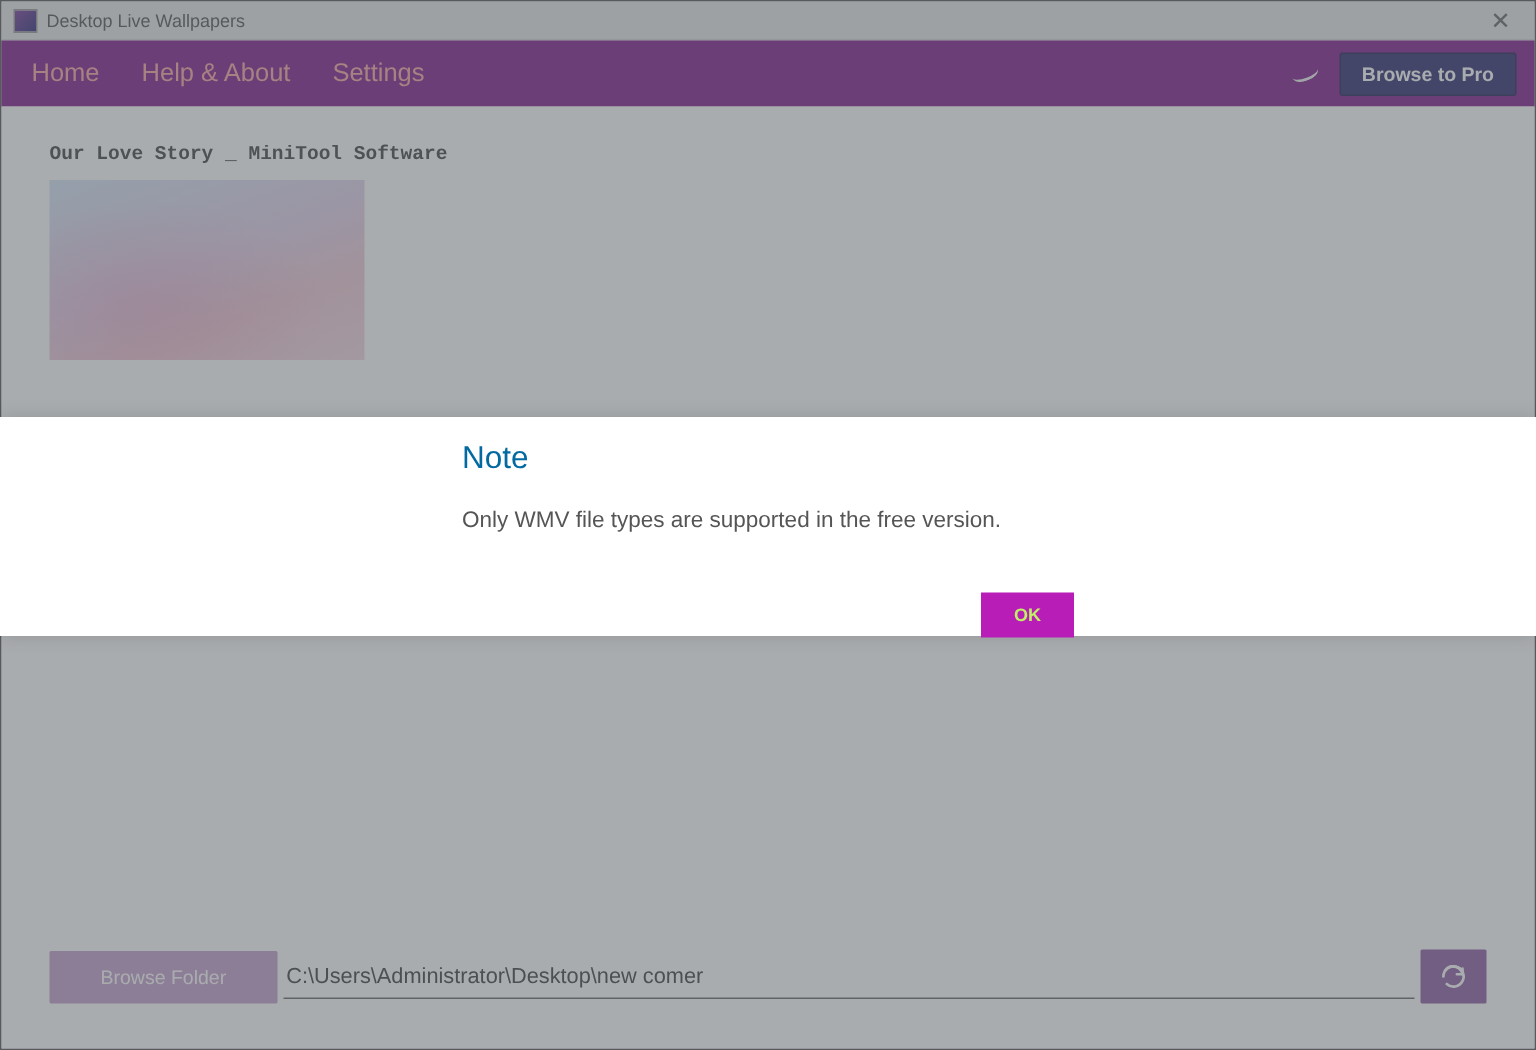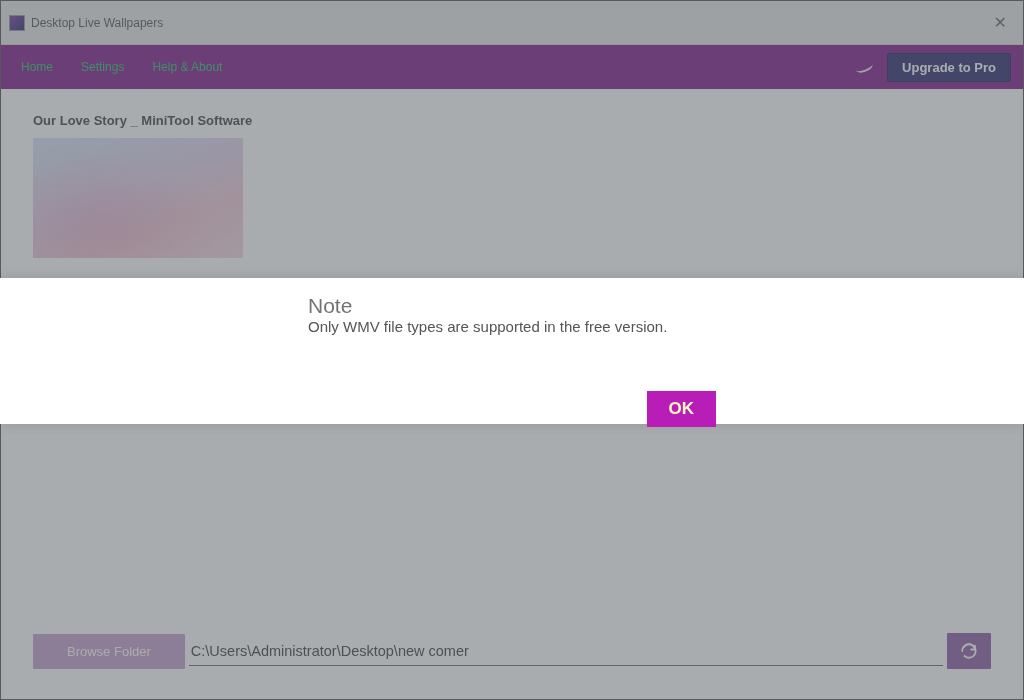--- a/index.html
+++ b/index.html
@@ -13,21 +13,21 @@
     }
     .window {
       position: absolute;
       top: 0; left: 0; right: 0; bottom: 0;
       border: 1px solid #555;
       background: #fff;
       display: flex;
       flex-direction: column;
     }
     .titlebar {
-      height: 44px;
+      height: 26px;
       background: #e8e8e8;
       display: flex;
       align-items: center;
       padding: 0 8px;
       color: #555;
       font-size: 12px;
       border-bottom: 1px solid #d5d5d5;
     }
     .titlebar-icon {
       width: 16px; height: 16px;
@@ -44,22 +44,22 @@
     }
     .navbar {
       height: 44px;
       background: #7d1a8c;
       display: flex;
       align-items: center;
       padding: 0 12px;
       color: #f3d8f7;
     }
     .nav-link {
-      color: #22c55e;
-      font-size: 12px;
+      color: #fca5a5;
+      font-size: 17px;
       padding: 0 14px;
       line-height: 44px;
       cursor: pointer;
     }
     .nav-link:first-child { padding-left: 8px; }
     .nav-spacer { flex: 1; }
     .swoosh {
       width: 18px; height: 10px;
       border-bottom: 2px solid #f0f0f0;
       border-radius: 0 0 50% 50%;
@@ -82,20 +82,21 @@
       background: #fff;
       padding: 24px 32px;
       display: flex;
       flex-direction: column;
     }
     .item-title {
       font-size: 13px;
       font-weight: 600;
       color: #444;
       margin-bottom: 10px;
+      font-family: Liberation Mono, monospace;
     }
     .thumb {
       width: 210px;
       height: 120px;
       background: linear-gradient(160deg, #d4e4f7 0%, #e2d1ec 45%, #f0c9d7 70%, #f4d7e2 100%);
       position: relative;
       overflow: hidden;
     }
     .thumb::after {
       content: "";
@@ -164,61 +165,61 @@
       display: flex;
       flex-direction: column;
       padding: 16px 0 12px 0;
     }
     .modal-inner {
       width: 408px;
       margin-left: 308px;
     }
     .modal-title {
       font-size: 21px;
-      color: #737373;
+      color: #0369a1;
       font-weight: 400;
+      margin-bottom: 20px;
     }
     .modal-msg {
       font-size: 15px;
       color: #555;
       margin-bottom: 40px;
     }
     .modal-footer {
       display: flex;
       justify-content: flex-end;
     }
     .ok-btn {
       background: #b81db8;
-      color: #fef9c3;
-      border: none;
-      font-size: 17px;
+      color: #bef264;
+      border: none;
+      font-size: 12px;
       font-weight: 700;
       padding: 8px 22px;
       cursor: pointer;
-      margin-top: 16px;
     }
   </style>
 </head>
 <body>
 
 <div class="window">
   <div class="titlebar">
     <div class="titlebar-icon"></div>
     <span>Desktop Live Wallpapers</span>
     <div class="titlebar-spacer"></div>
     <span class="close-x">✕</span>
   </div>
 
   <div class="navbar">
     <span class="nav-link">Home</span>
+    <span class="nav-link">Help &amp; About</span>
     <span class="nav-link">Settings</span>
-    <span class="nav-link">Help &amp; About</span>
     <div class="nav-spacer"></div>
     <div class="swoosh"></div>
-    <button class="upgrade-btn">Upgrade to Pro</button>
+    <button class="upgrade-btn">Browse to Pro</button>
   </div>
 
   <div class="content">
     <div class="item-title">Our Love Story _ MiniTool Software</div>
     <div class="thumb">
       <div class="thumb-text"></div>
     </div>
     <div class="content-spacer"></div>
     <div class="bottom-bar">
       <button class="browse-btn">Browse Folder</button>

